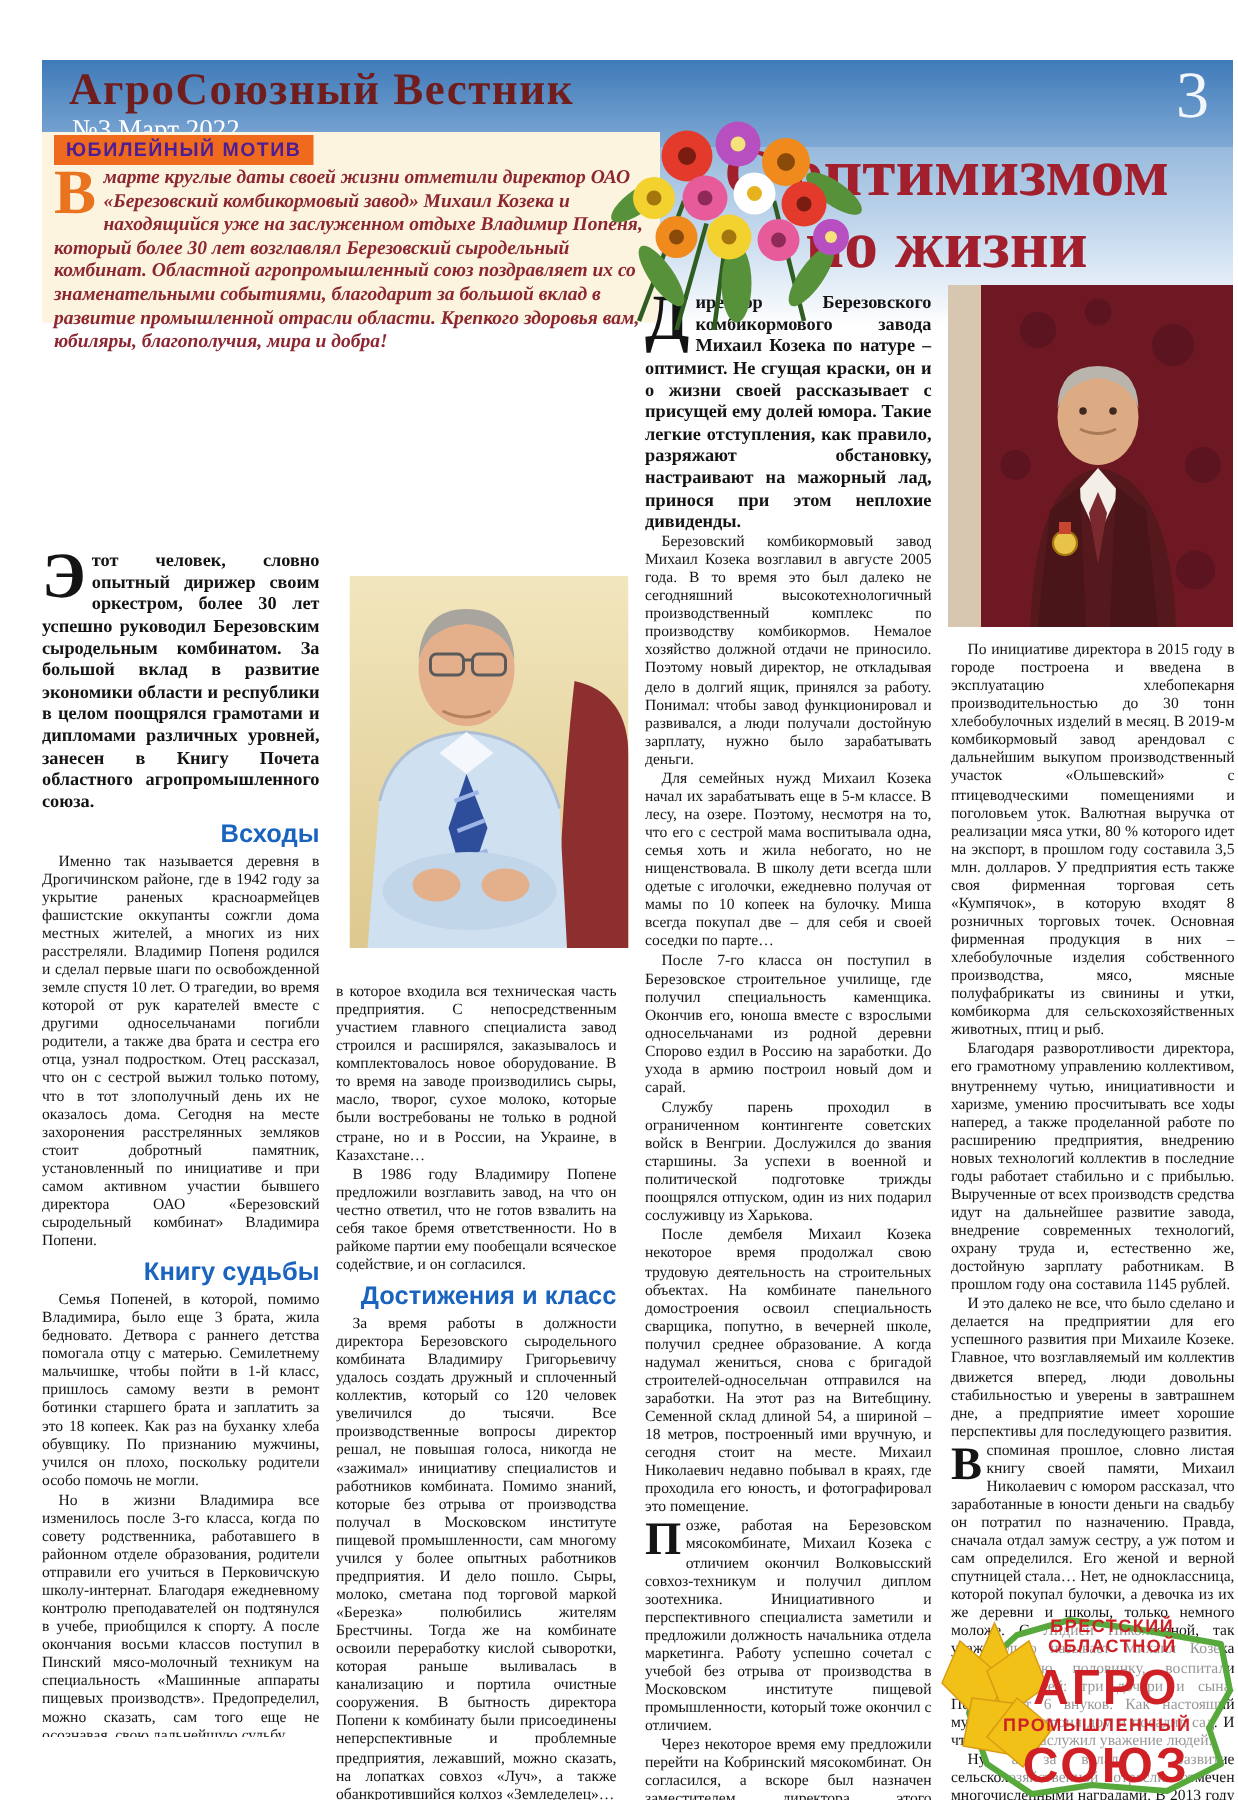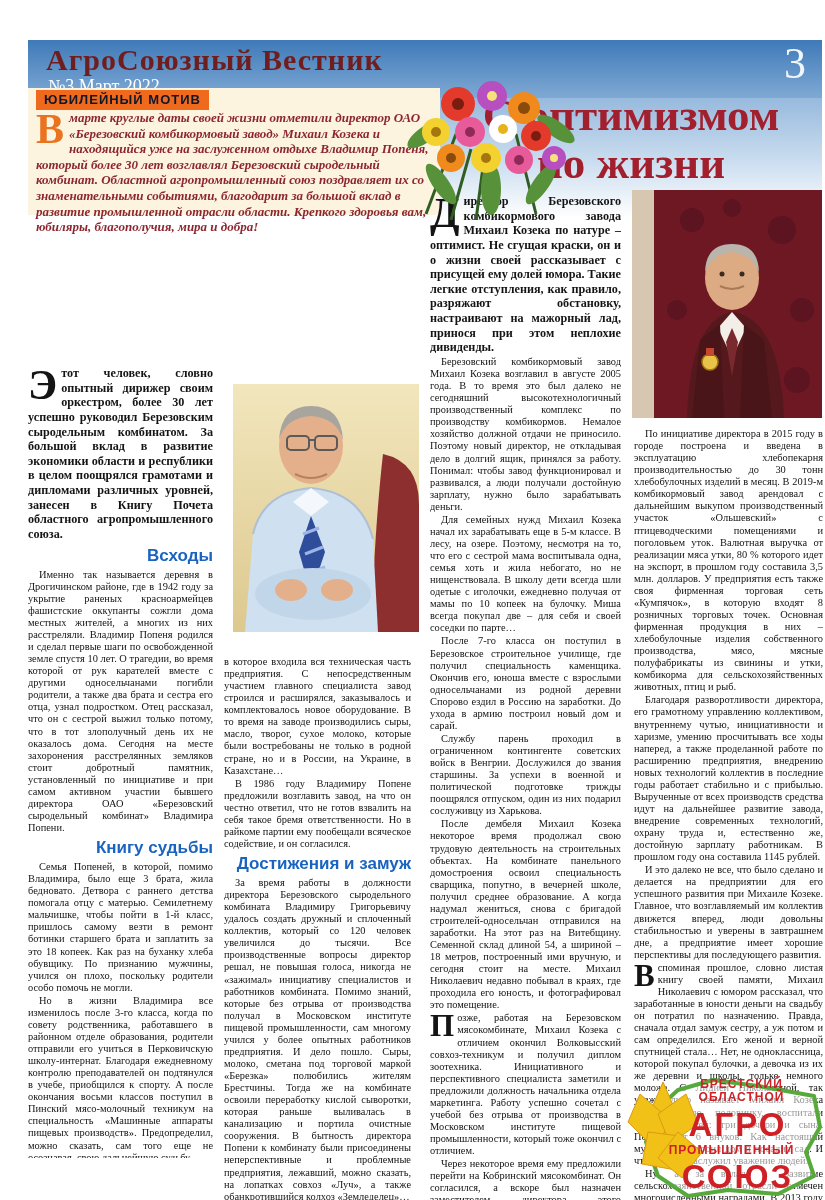--- a/index.html
+++ b/index.html
@@ -9,21 +9,21 @@
   .sky{position:absolute;left:28px;top:88px;width:794px;height:130px;
        background:linear-gradient(#8fb4da,#c9dcef 55%,#ffffff);}
   .mastbar{position:absolute;left:28px;top:30px;width:794px;height:58px;
        background:linear-gradient(#3f7ab9,#7fa9d4);margin-top:10px;}
   .mast-title{position:absolute;left:18px;top:3px;font-size:30px;font-weight:bold;color:#701d1d;
        letter-spacing:1px;}
   .mast-issue{position:absolute;left:20px;top:36px;font-size:18px;font-weight:normal;color:#ffffff;}
   .mast-page{position:absolute;right:16px;top:-2px;font-size:44px;color:#f2f6fb;}
   
   .jubilee{position:absolute;left:28px;top:88px;width:412px;height:127px;background:#fcf4df;}
-  .rubric{position:absolute;left:8px;top:2px;background:#f06a1e;color:#0f172a;
+  .rubric{position:absolute;left:8px;top:2px;background:#f06a1e;color:#4c1d95;
        font-family:"Liberation Sans",sans-serif;font-weight:bold;font-size:13px;
        padding:2px 8px 3px;letter-spacing:1px;}
   .jub-text{position:absolute;left:8px;top:22px;width:398px;margin:0;
        font-size:13px;line-height:1.2;font-style:italic;font-weight:bold;color:#8c2630;
        text-align:left;}
   .jub-drop{float:left;font-size:42px;line-height:34px;color:#e9731f;font-style:normal;
        font-weight:bold;margin:2px 5px 0 0;}
   
   .hl-right{position:absolute;left:440px;top:92px;width:382px;text-align:center;
        color:#a21f2d;font-weight:bold;font-size:45px;line-height:1.06;z-index:4;}
@@ -173,21 +173,21 @@
       <p class="body lead noindent"><span class="dropcap">Э</span>тот человек, словно опытный дирижер своим оркестром, более 30 лет успешно руководил Березовским сыродельным комбинатом. За большой вклад в развитие экономики области и республики в целом поощрялся грамотами и дипломами различных уровней, занесен в Книгу Почета областного агропромышленного союза.</p>
       <div class="subhead">Всходы</div>
       <p class="body">Именно так называется деревня в Дрогичинском районе, где в 1942 году за укрытие раненых красноармейцев фашистские оккупанты сожгли дома местных жителей, а многих из них расстреляли. Владимир Попеня родился и сделал первые шаги по освобожденной земле спустя 10 лет. О трагедии, во время которой от рук карателей вместе с другими односельчанами погибли родители, а также два брата и сестра его отца, узнал подростком. Отец рассказал, что он с сестрой выжил только потому, что в тот злополучный день их не оказалось дома. Сегодня на месте захоронения расстрелянных земляков стоит добротный памятник, установленный по инициативе и при самом активном участии бывшего директора ОАО «Березовский сыродельный комбинат» Владимира Попени.</p>
       <div class="subhead">Книгу судьбы</div>
       <p class="body">Семья Попеней, в которой, помимо Владимира, было еще 3 брата, жила бедновато. Детвора с раннего детства помогала отцу с матерью. Семилетнему мальчишке, чтобы пойти в 1-й класс, пришлось самому везти в ремонт ботинки старшего брата и заплатить за это 18 копеек. Как раз на буханку хлеба обувщику. По признанию мужчины, учился он плохо, поскольку родители особо помочь не могли.</p>
       <p class="body">Но в жизни Владимира все изменилось после 3-го класса, когда по совету родственника, работавшего в районном отделе образования, родители отправили его учиться в Перковичскую школу-интернат. Благодаря ежедневному контролю преподавателей он подтянулся в учебе, приобщился к спорту. А после окончания восьми классов поступил в Пинский мясо-молочный техникум на специальность «Машинные аппараты пищевых производств». Предопределил, можно сказать, сам того еще не осознавая, свою дальнейшую судьбу.</p>
     </div>
   <div class="col col2">
       <p class="body noindent">в которое входила вся техническая часть предприятия. С непосредственным участием главного специалиста завод строился и расширялся, заказывалось и комплектовалось новое оборудование. В то время на заводе производились сыры, масло, творог, сухое молоко, которые были востребованы не только в родной стране, но и в России, на Украине, в Казахстане…</p>
       <p class="body">В 1986 году Владимиру Попене предложили возглавить завод, на что он честно ответил, что не готов взвалить на себя такое бремя ответственности. Но в райкоме партии ему пообещали всяческое содействие, и он согласился.</p>
-      <div class="subhead">Достижения и замуж</div>
+      <div class="subhead">Достижения и класс</div>
       <p class="body">За время работы в должности директора Березовского сыродельного комбината Владимиру Григорьевичу удалось создать дружный и сплоченный коллектив, который со 120 человек увеличился до тысячи. Все производственные вопросы директор решал, не повышая голоса, никогда не «зажимал» инициативу специалистов и работников комбината. Помимо знаний, которые без отрыва от производства получал в Московском институте пищевой промышленности, сам многому учился у более опытных работников предприятия. И дело пошло. Сыры, молоко, сметана под торговой маркой «Березка» полюбились жителям Брестчины. Тогда же на комбинате освоили переработку кислой сыворотки, которая раньше выливалась в канализацию и портила очистные сооружения. В бытность директора Попени к комбинату были присоединены неперспективные и проблемные предприятия, лежавший, можно сказать, на лопатках совхоз «Луч», а также обанкротившийся колхоз «Земледелец»…</p>
       <p class="body">Теперь Владимир Попеня – на заслуженном отдыхе. В прошлом году потерял жену Валентину, чей уход переживал очень тяжело. Но справиться с горем помогают две дочери, внуки и друзья.</p>
     </div>
   <div class="col col3">
       <p class="body lead noindent"><span class="dropcap">Д</span>иректор Березовского комбикормового завода Михаил Козека по натуре – оптимист. Не сгущая краски, он и о жизни своей рассказывает с присущей ему долей юмора. Такие легкие отступления, как правило, разряжают обстановку, настраивают на мажорный лад, принося при этом неплохие дивиденды.</p>
       <p class="body">Березовский комбикормовый завод Михаил Козека возглавил в августе 2005 года. В то время это был далеко не сегодняшний высокотехнологичный производственный комплекс по производству комбикормов. Немалое хозяйство должной отдачи не приносило. Поэтому новый директор, не откладывая дело в долгий ящик, принялся за работу. Понимал: чтобы завод функционировал и развивался, а люди получали достойную зарплату, нужно было зарабатывать деньги.</p>
       <p class="body">Для семейных нужд Михаил Козека начал их зарабатывать еще в 5-м классе. В лесу, на озере. Поэтому, несмотря на то, что его с сестрой мама воспитывала одна, семья хоть и жила небогато, но не нищенствовала. В школу дети всегда шли одетые с иголочки, ежедневно получая от мамы по 10 копеек на булочку. Миша всегда покупал две – для себя и своей соседки по парте…</p>
       <p class="body">После 7-го класса он поступил в Березовское строительное училище, где получил специальность каменщика. Окончив его, юноша вместе с взрослыми односельчанами из родной деревни Спорово ездил в Россию на заработки. До ухода в армию построил новый дом и сарай.</p>
       <p class="body">Службу парень проходил в ограниченном контингенте советских войск в Венгрии. Дослужился до звания старшины. За успехи в военной и политической подготовке трижды поощрялся отпуском, один из них подарил сослуживцу из Харькова.</p>
       <p class="body">После дембеля Михаил Козека некоторое время продолжал свою трудовую деятельность на строительных объектах. На комбинате панельного домостроения освоил специальность сварщика, попутно, в вечерней школе, получил среднее образование. А когда надумал жениться, снова с бригадой строителей-односельчан отправился на заработки. На этот раз на Витебщину. Семенной склад длиной 54, а шириной – 18 метров, построенный ими вручную, и сегодня стоит на месте. Михаил Николаевич недавно побывал в краях, где проходила его юность, и фотографировал это помещение.</p>

